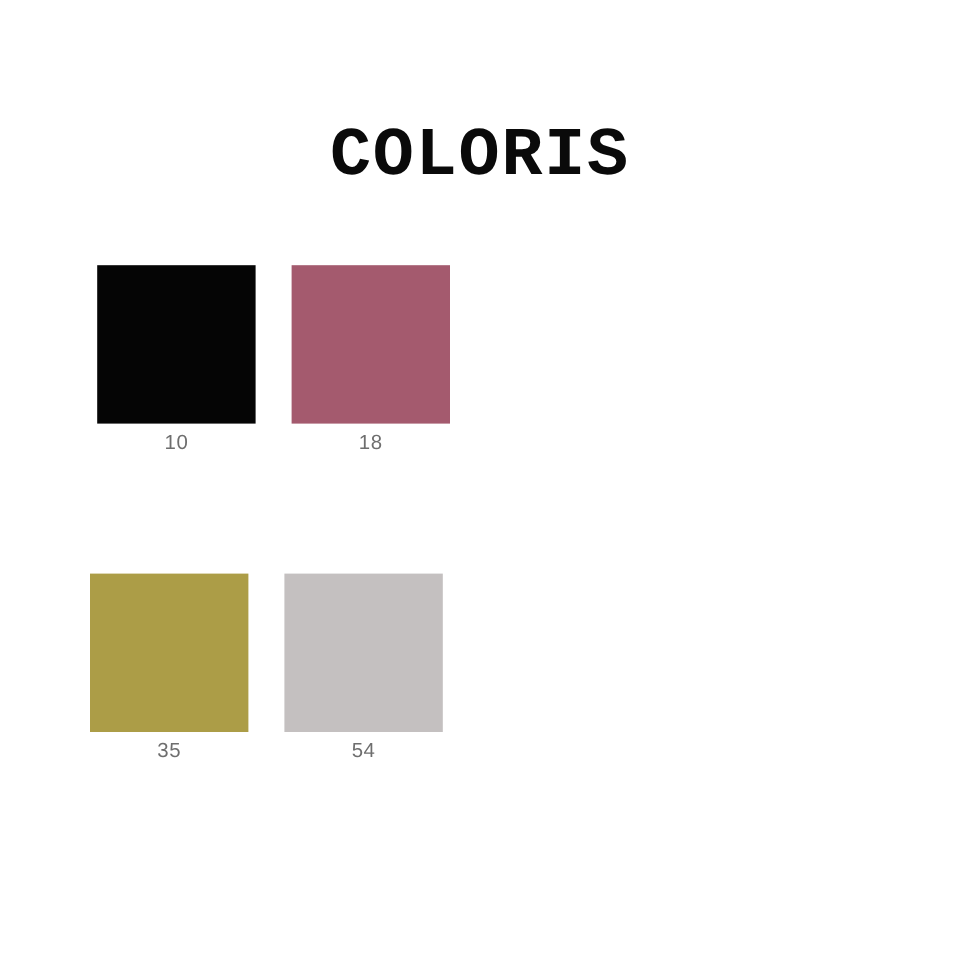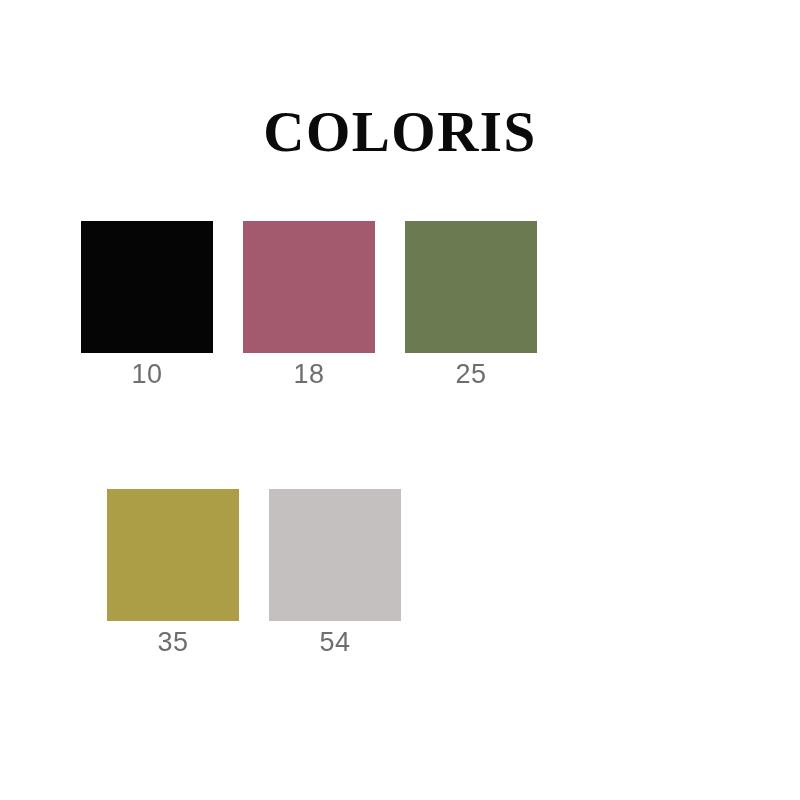--- a/index.html
+++ b/index.html
@@ -20,21 +20,21 @@
     height: 800px;
     box-sizing: border-box;
   }
 
   .palette-title {
     position: absolute;
     top: 103px;
     left: 0;
     width: 800px;
     text-align: center;
-    font-family: Liberation Serif, serif;
+    font-family: Liberation Mono, monospace;
     font-size: 57px;
     font-weight: 700;
     letter-spacing: 1.5px;
     color: #0a0a0a;
     line-height: 1;
     white-space: nowrap;
   }
 
   .swatch-rows {
     position: absolute;
@@ -49,41 +49,41 @@
     justify-content: flex-start;
     align-items: flex-start;
     column-gap: 30px;
   }
 
   .swatch-row.row-1 {
     padding-left: 81px;
   }
 
   .swatch-row.row-2 {
-    padding-left: 107px;
+    padding-left: 75px;
     margin-top: 99px;
   }
 
   .swatch-cell {
     width: 132px;
     display: flex;
     flex-direction: column;
     align-items: center;
   }
 
   .swatch-chip {
     width: 132px;
     height: 132px;
     display: block;
   }
 
   .swatch-label {
     margin-top: 7px;
     font-family: "Liberation Sans", sans-serif;
-    font-size: 27px;
+    font-size: 17px;
     font-weight: 400;
     color: #6e6e6e;
     line-height: 1.1;
     text-align: center;
     letter-spacing: 0.5px;
   }
 </style>
 </head>
 <body style="background-color: rgb(255, 255, 255);">
 
@@ -99,24 +99,20 @@
         <span class="swatch-chip" style="background-color: rgb(5, 5, 5);"></span>
         <span class="swatch-label" style="color: rgb(110, 110, 110);">10</span>
       </div>
 
 
       <div class="swatch-cell">
         <span class="swatch-chip" style="background-color: rgb(164, 90, 110);"></span>
         <span class="swatch-label" style="color: rgb(110, 110, 110);">18</span>
       </div>
 
-      <div class="swatch-cell">
-        <span class="swatch-chip" style="background-color: rgb(107, 122, 80);"></span>
-        <span class="swatch-label" style="color: rgb(110, 110, 110);">25</span>
-      </div>
 
     </div>
 
     <div class="swatch-row row-2">
 
       <div class="swatch-cell">
         <span class="swatch-chip" style="background-color: rgb(172, 157, 71);"></span>
         <span class="swatch-label" style="color: rgb(110, 110, 110);">35</span>
       </div>
 

